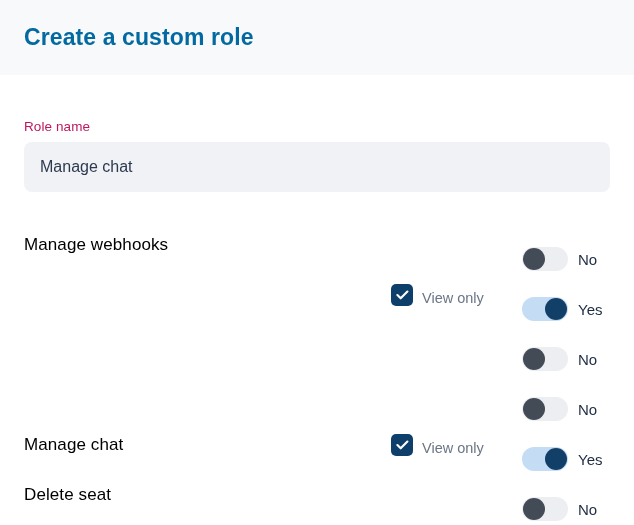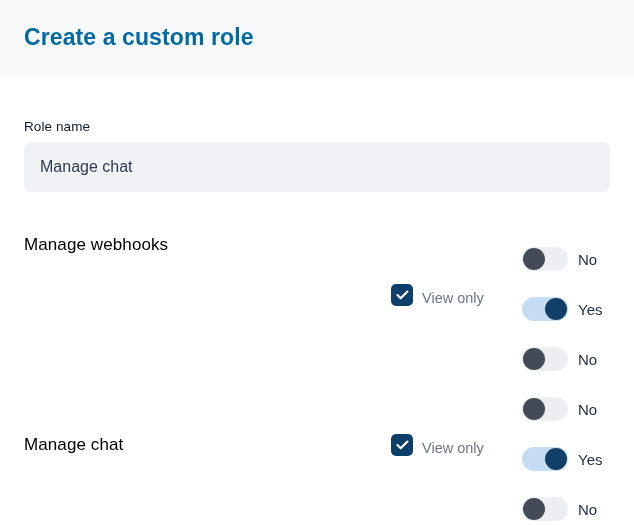--- a/index.html
+++ b/index.html
@@ -43,21 +43,21 @@
     padding: 0 24px;
     box-sizing: border-box;
   }
 
   
   .field-block {
     padding-top: 44px;
   }
   .field-label {
     font-size: 13.5px;
-    color: #0f172a;
+    color: #be185d;
     margin-bottom: 8px;
     letter-spacing: 0.1px;
   }
   .text-input {
     width: 100%;
     height: 50px;
     box-sizing: border-box;
     background: #f0f2f5;
     border: none;
     border-radius: 8px;
@@ -223,20 +223,21 @@
             <span class="viewonly-label">View only</span>
           </div>
           <div class="toggle-cluster">
             <div class="toggle on">
               <div class="knob"></div>
             </div>
             <span class="toggle-label">Yes</span>
           </div>
         </div>
         <div class="perm-row">
+          <div class="perm-name">Delete seat</div>
           <div class="toggle-cluster">
             <div class="toggle">
               <div class="knob"></div>
             </div>
             <span class="toggle-label">No</span>
           </div>
         </div>
       </div>
 
   </div>

